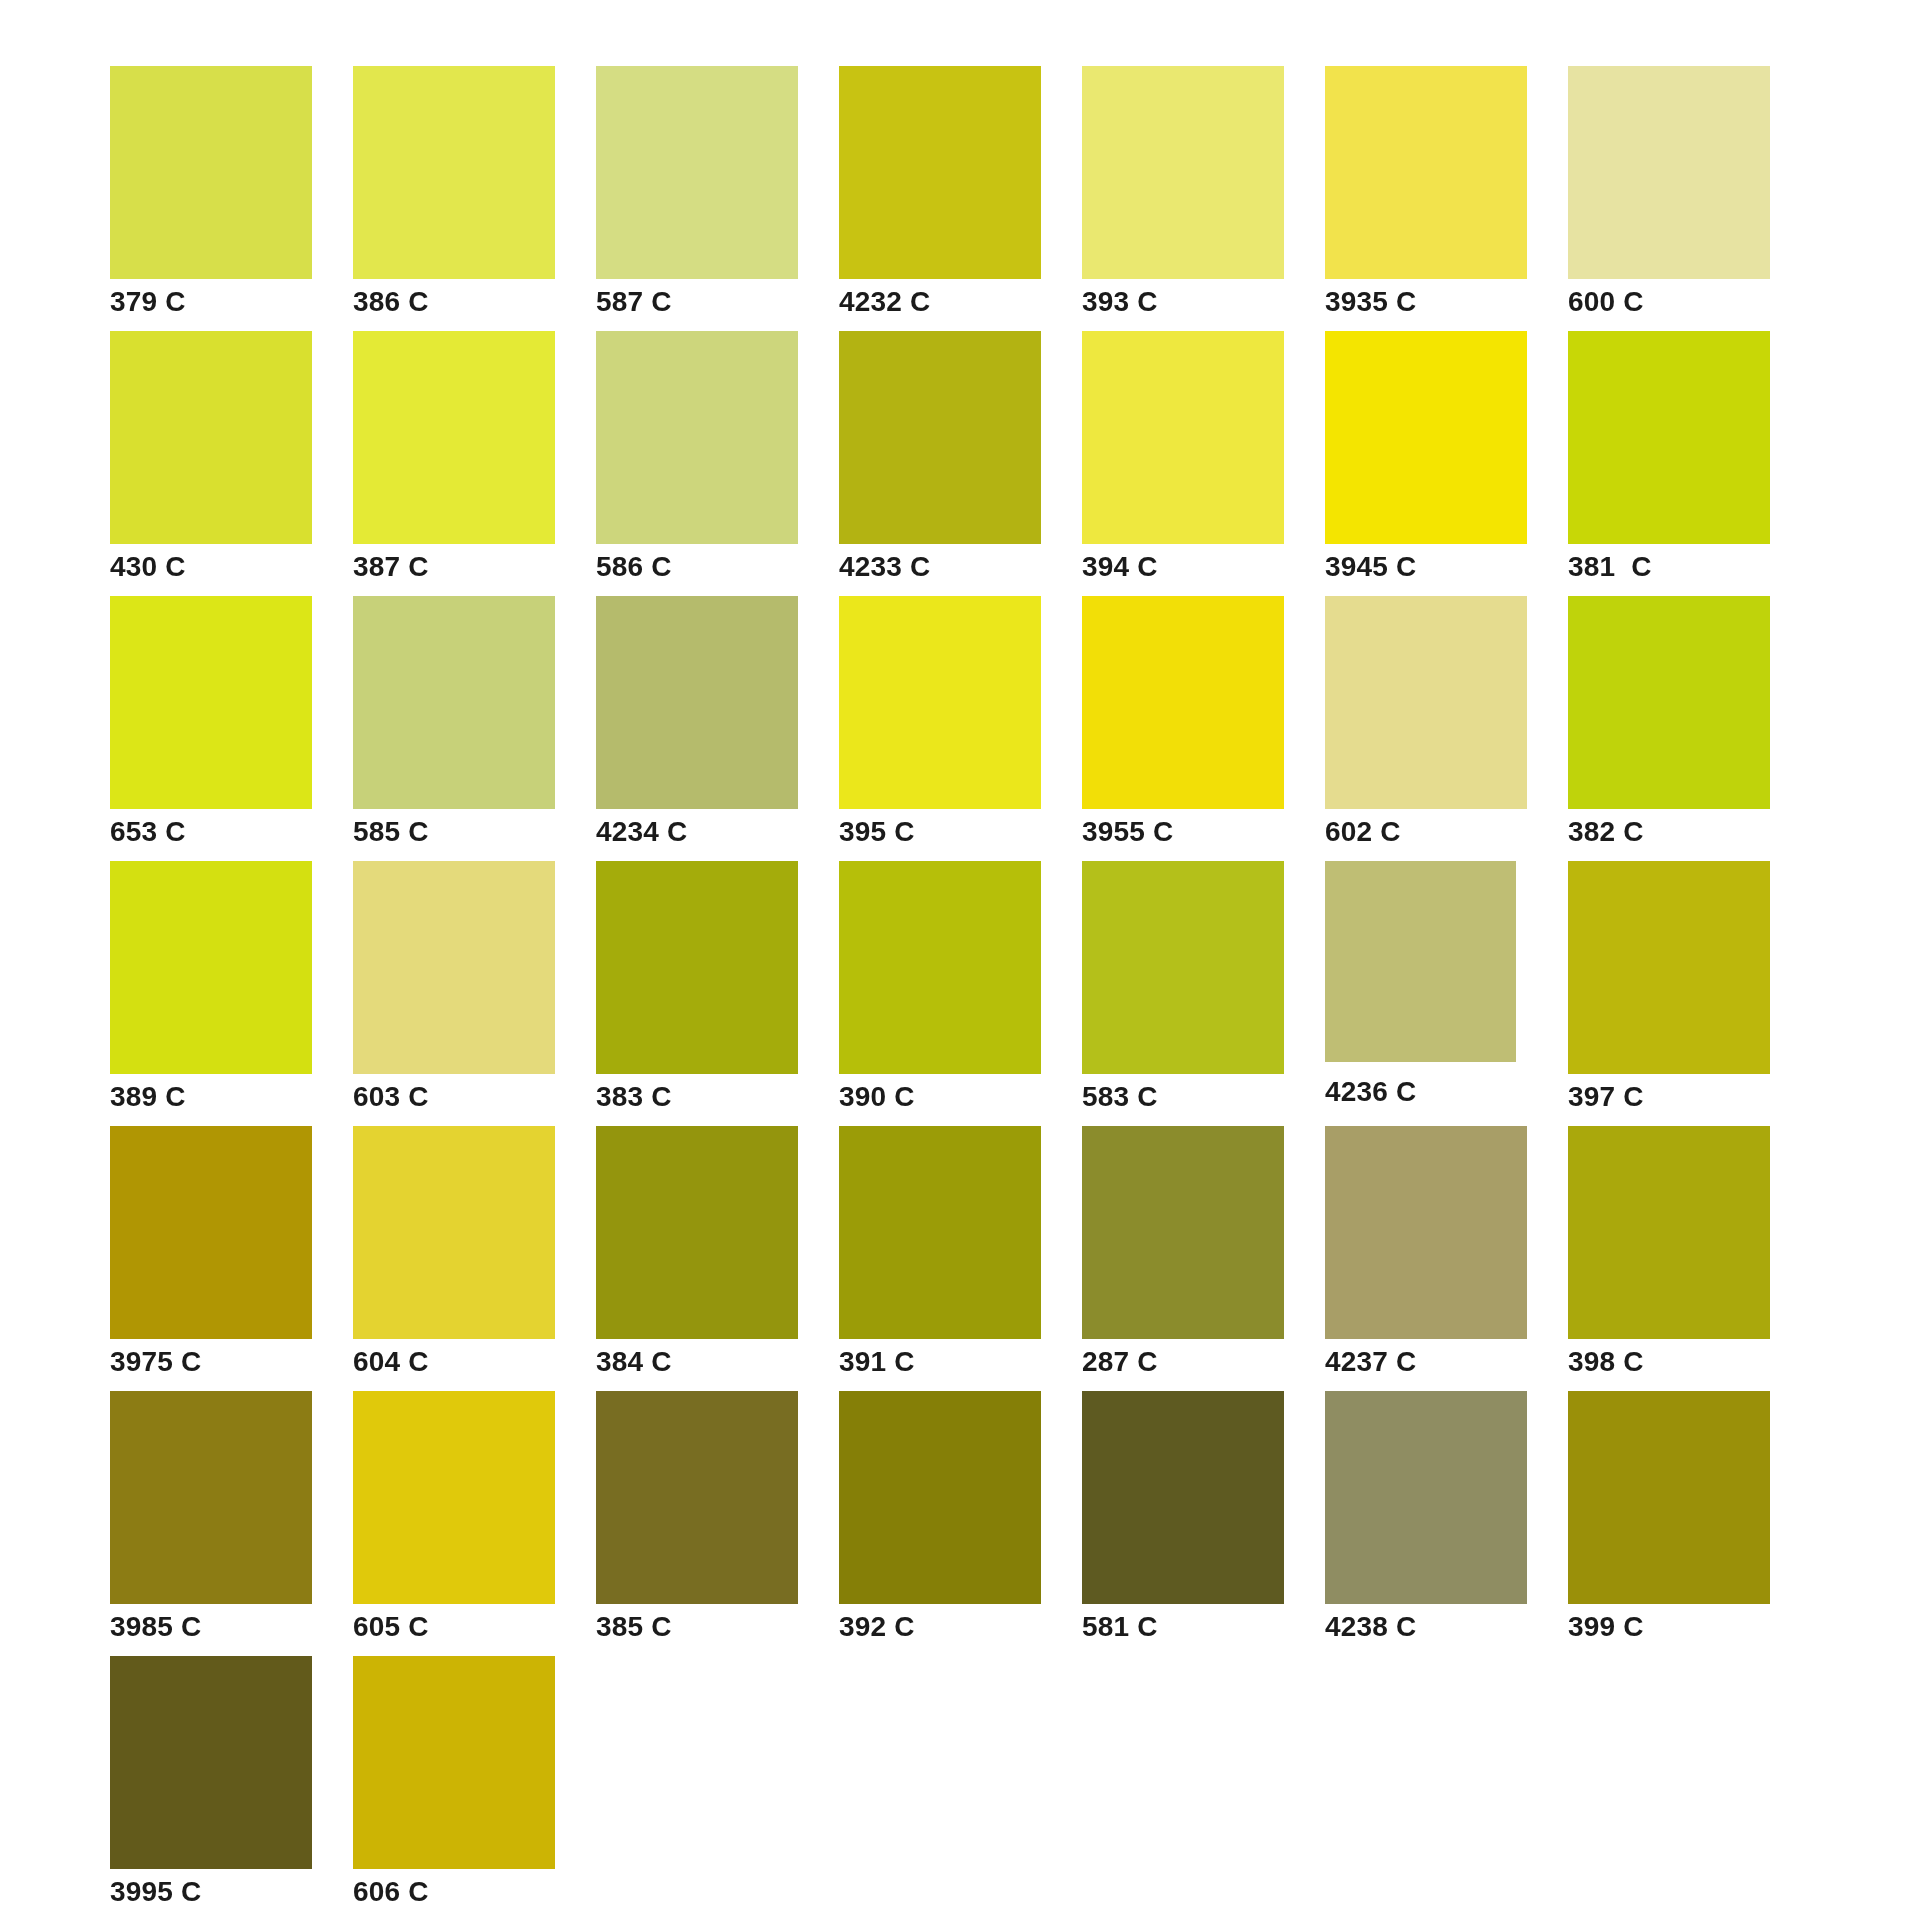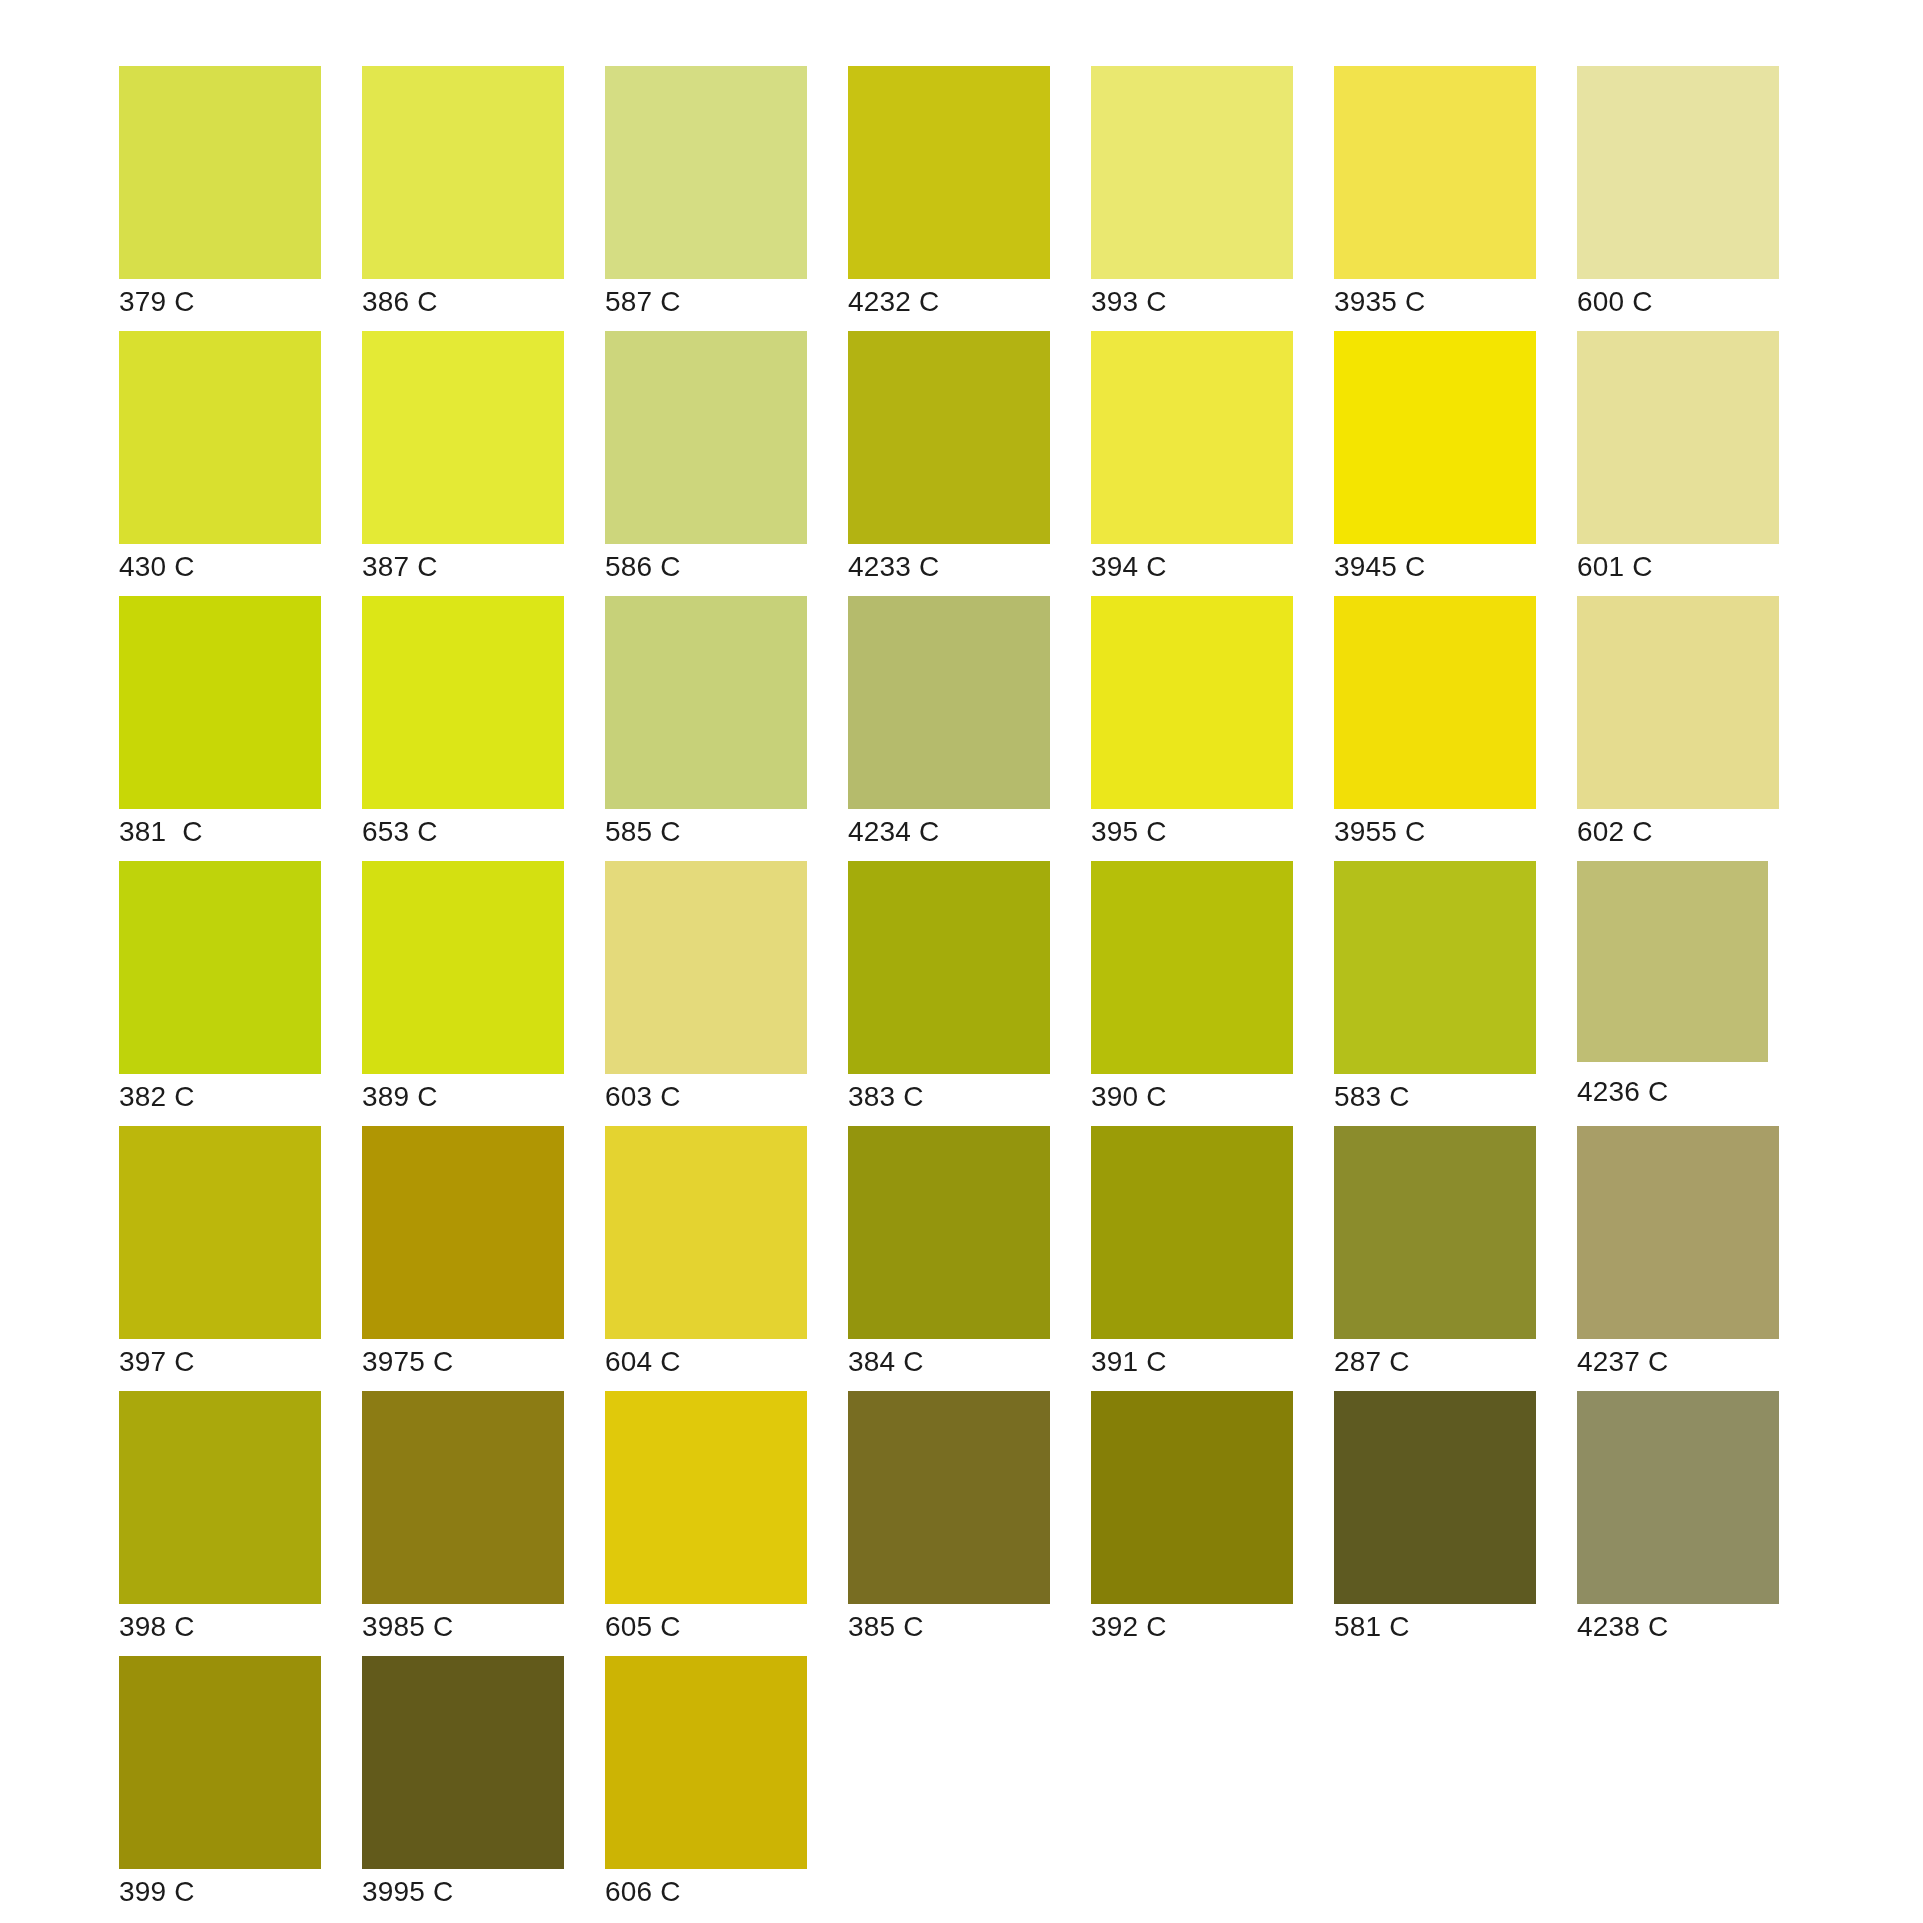--- a/index.html
+++ b/index.html
@@ -18,27 +18,28 @@
 
   #chart-root {
     position: relative;
     width: 1924px;
     height: 1924px;
     background: #ffffff;
   }
 
   .swatch-grid {
     position: absolute;
-    left: 119px;
+    left: 110px;
     top: 66px;
     width: 1687px;
     display: grid;
     grid-template-columns: repeat(7, 243px);
     column-gap: 0px;
     row-gap: 0px;
+    font-weight: bold;
   }
 
   .swatch-cell {
     position: relative;
     width: 243px;
     height: 265px;
     box-sizing: border-box;
   }
 
   .swatch-chip {
@@ -121,24 +122,20 @@
       </div>
       <div class="swatch-cell">
         <div class="swatch-chip" title="394 C" style="background-color: rgb(238, 232, 63);"></div>
         <div class="swatch-label">394 C</div>
       </div>
       <div class="swatch-cell">
         <div class="swatch-chip" title="3945 C" style="background-color: rgb(244, 229, 0);"></div>
         <div class="swatch-label">3945 C</div>
       </div>
       <div class="swatch-cell">
-        <div class="swatch-chip" title="601 C" style="background-color: rgb(230, 224, 153);"></div>
-        <div class="swatch-label">601 C</div>
-      </div>
-      <div class="swatch-cell">
         <div class="swatch-chip" title="381  C" style="background-color: rgb(200, 215, 6);"></div>
         <div class="swatch-label">381  C</div>
       </div>
       <div class="swatch-cell">
         <div class="swatch-chip" title="388 C" style="background-color: rgb(220, 230, 23);"></div>
         <div class="swatch-label">653 C</div>
       </div>
       <div class="swatch-cell">
         <div class="swatch-chip" title="585 C" style="background-color: rgb(199, 209, 121);"></div>
         <div class="swatch-label">585 C</div>

